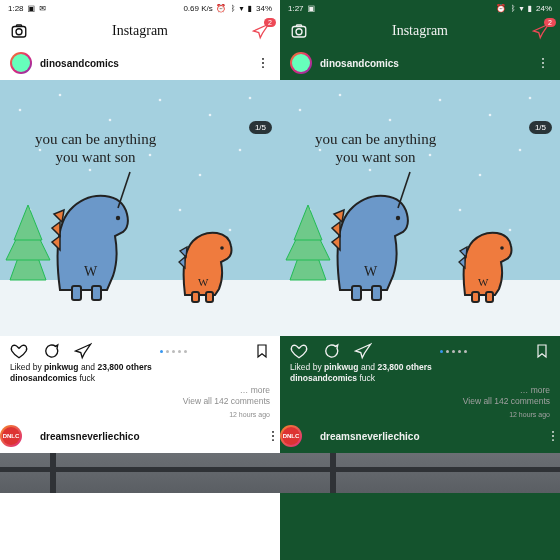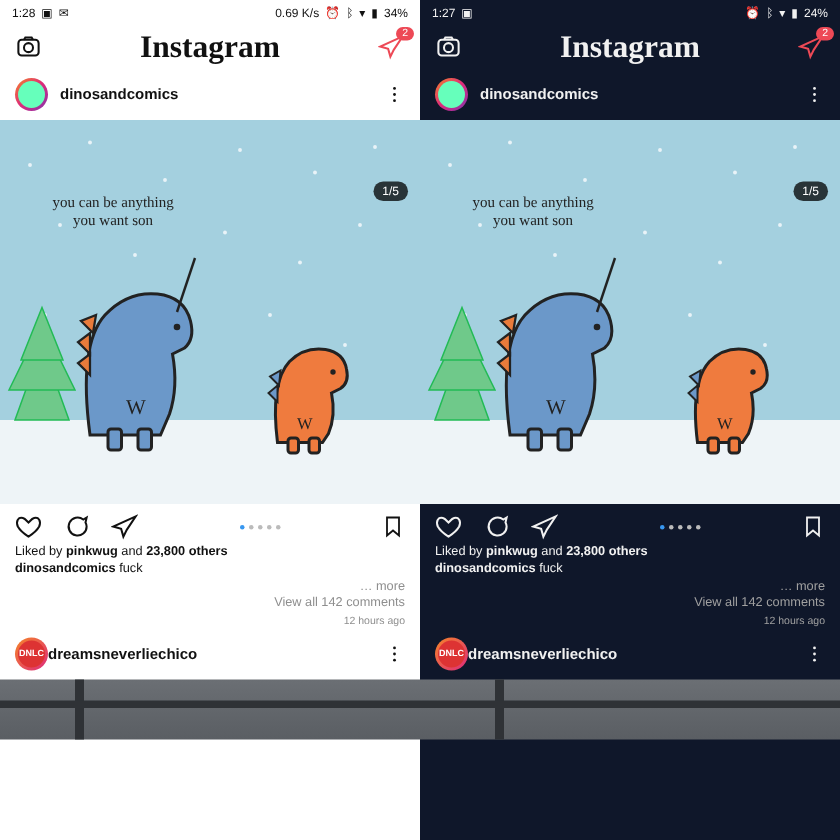--- a/index.html
+++ b/index.html
@@ -1,44 +1,44 @@
 <!DOCTYPE html>
 <html><head>
 <meta charset="utf-8">
 <style>
   * { box-sizing: border-box; margin: 0; padding: 0; }
   body { font-family: -apple-system, Helvetica, Arial, sans-serif; width: 560px; height: 560px; display: flex; }
   .panel { width: 280px; height: 560px; position: relative; overflow: hidden; }
   .light { background: #fff; color: #111; }
-  .dark  { background: #0f172a; color: #f1f1f1; }
+  .dark  { background: #14532d; color: #f1f1f1; }
   .status { height: 16px; font-size: 8px; display: flex; align-items: center; padding: 0 8px; }
   .status .left, .status .right { display: flex; gap: 4px; }
   .status .spacer { flex: 1; }
   .topbar { height: 30px; display: flex; align-items: center; justify-content: space-between; padding: 0 10px; }
-  .logo { font-family: "Brush Script MT", cursive; font-size: 21px; font-weight: 700; }
+  .logo { font-family: "Brush Script MT", cursive; font-size: 14px; font-weight: 400; }
   .dm { position: relative; }
   .badge { position: absolute; top: -4px; right: -6px; background: #ed4956; color: #fff; border-radius: 8px; font-size: 7px; padding: 1px 4px; line-height: 1; }
   .postheader { display: flex; align-items: center; padding: 6px 10px; gap: 8px; font-size: 10px; font-weight: 600; }
   .avatar { width: 22px; height: 22px; border-radius: 50%; background: linear-gradient(135deg,#f58529,#dd2a7b,#8134af); display:flex; align-items:center; justify-content:center; }
   .avatar span { width: 18px; height: 18px; border-radius:50%; background:#6fb; display:block; }
   .postheader .unm { flex:1; }
   .media { width: 280px; height: 256px; position: relative; background:#a4d0df; }
   .counter { position:absolute; top:8px; right:8px; background:rgba(0,0,0,.75); color:#fff; font-size:8px; padding:2px 6px; border-radius:10px;margin-top:33px; }
-  .caption-bubble { position:absolute; top:50px; left:35px; font-family:"Comic Sans MS",cursive; font-size:10px; color:#222; text-align:center; line-height:1.2; }
+  .caption-bubble { position:absolute; top:50px; left:35px; font-family:"Comic Sans MS",cursive; font-size:15px; color:#222; text-align:center; line-height:1.2; }
   .actions { display:flex; align-items:center; padding:6px 10px 2px; gap:14px; }
   .actions .sp { flex:1; }
   .dots { display:flex; gap:3px; }
   .dots span { width:3px; height:3px; border-radius:50%; background:#bbb; }
   .dots span.active { background:#3897f0; }
   .meta { padding: 0 10px; font-size: 8.5px; line-height: 1.35; }
   .meta b { font-weight:700; }
   .muted { color:#8e8e8e;text-align:right; }
   .light .muted { color:#8e8e8e; }
   .dark .muted { color:#a0a0a0; }
-  .next { display:flex; align-items:center; gap:0; padding:6px 10px; font-size:10px; font-weight:600; }
+  .next { display:flex; align-items:center; gap:18px; padding:6px 0; font-size:10px; font-weight:600; }
   .avatar2 { width:22px; height:22px; border-radius:50%; background:linear-gradient(135deg,#f58529,#dd2a7b);display:flex;align-items:center;justify-content:center; }
   .avatar2 span{width:18px;height:18px;border-radius:50%;background:#d33;color:#fff;font-size:6px;display:flex;align-items:center;justify-content:center;font-weight:700;}
   .peek { height:40px; background:linear-gradient(#6b6f74,#5a5e63); position:relative; }
   .peek::before,.peek::after{content:"";position:absolute;background:#2f3236;}
   .peek::before{left:50px;top:0;width:6px;height:40px;}
   .peek::after{left:0;top:14px;width:280px;height:5px;}
   svg { display:block; }
 </style>
 </head>
 <body>

